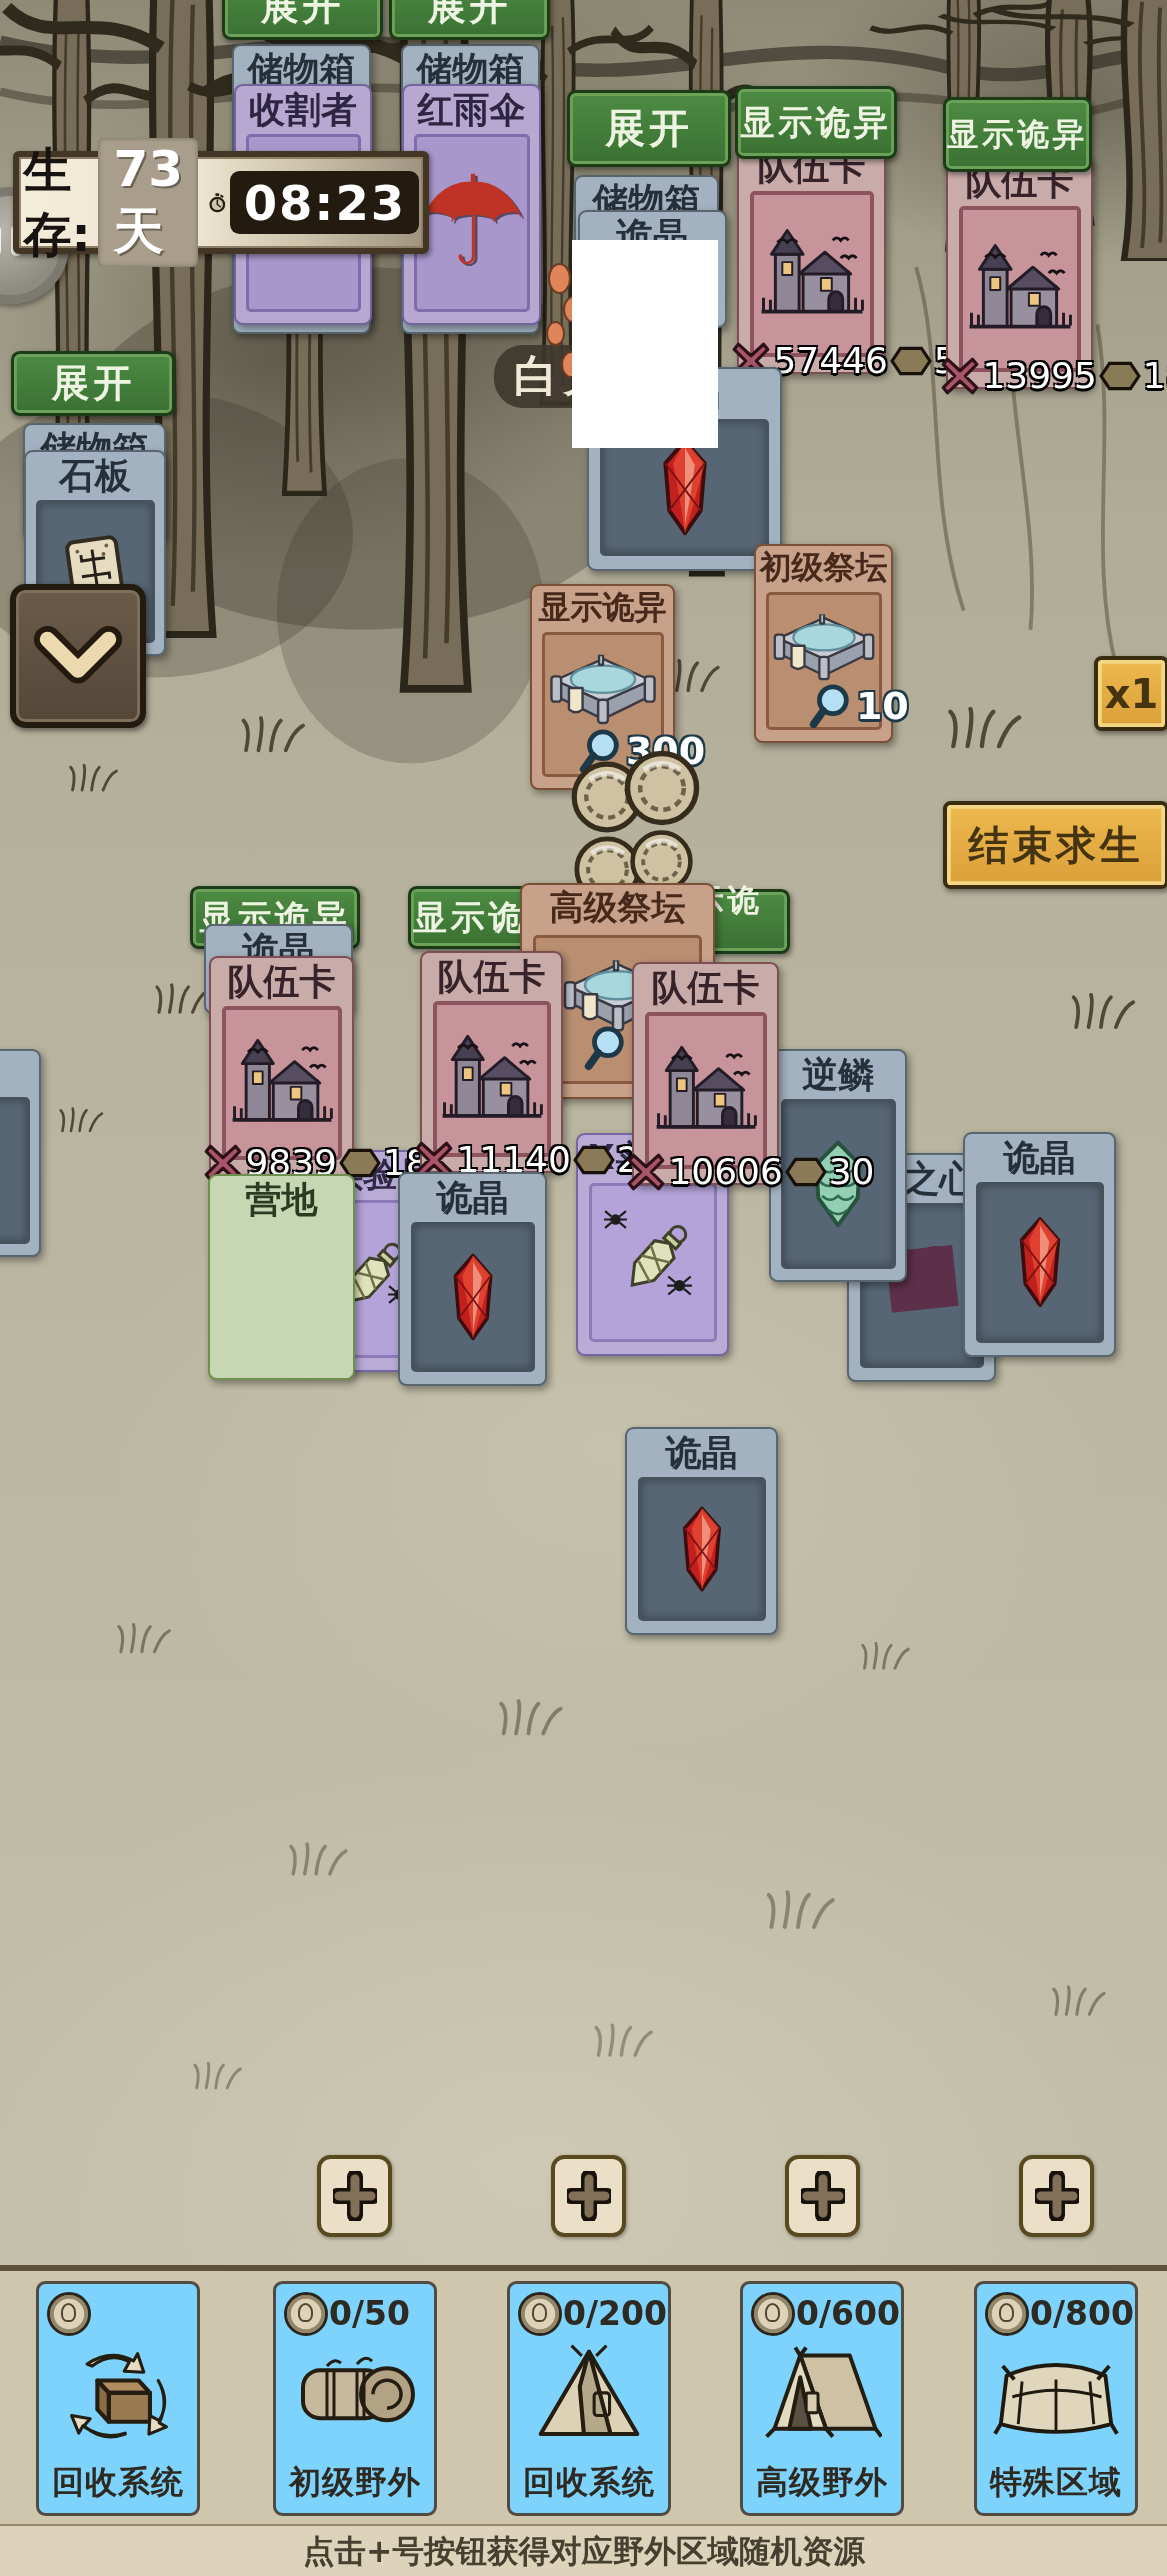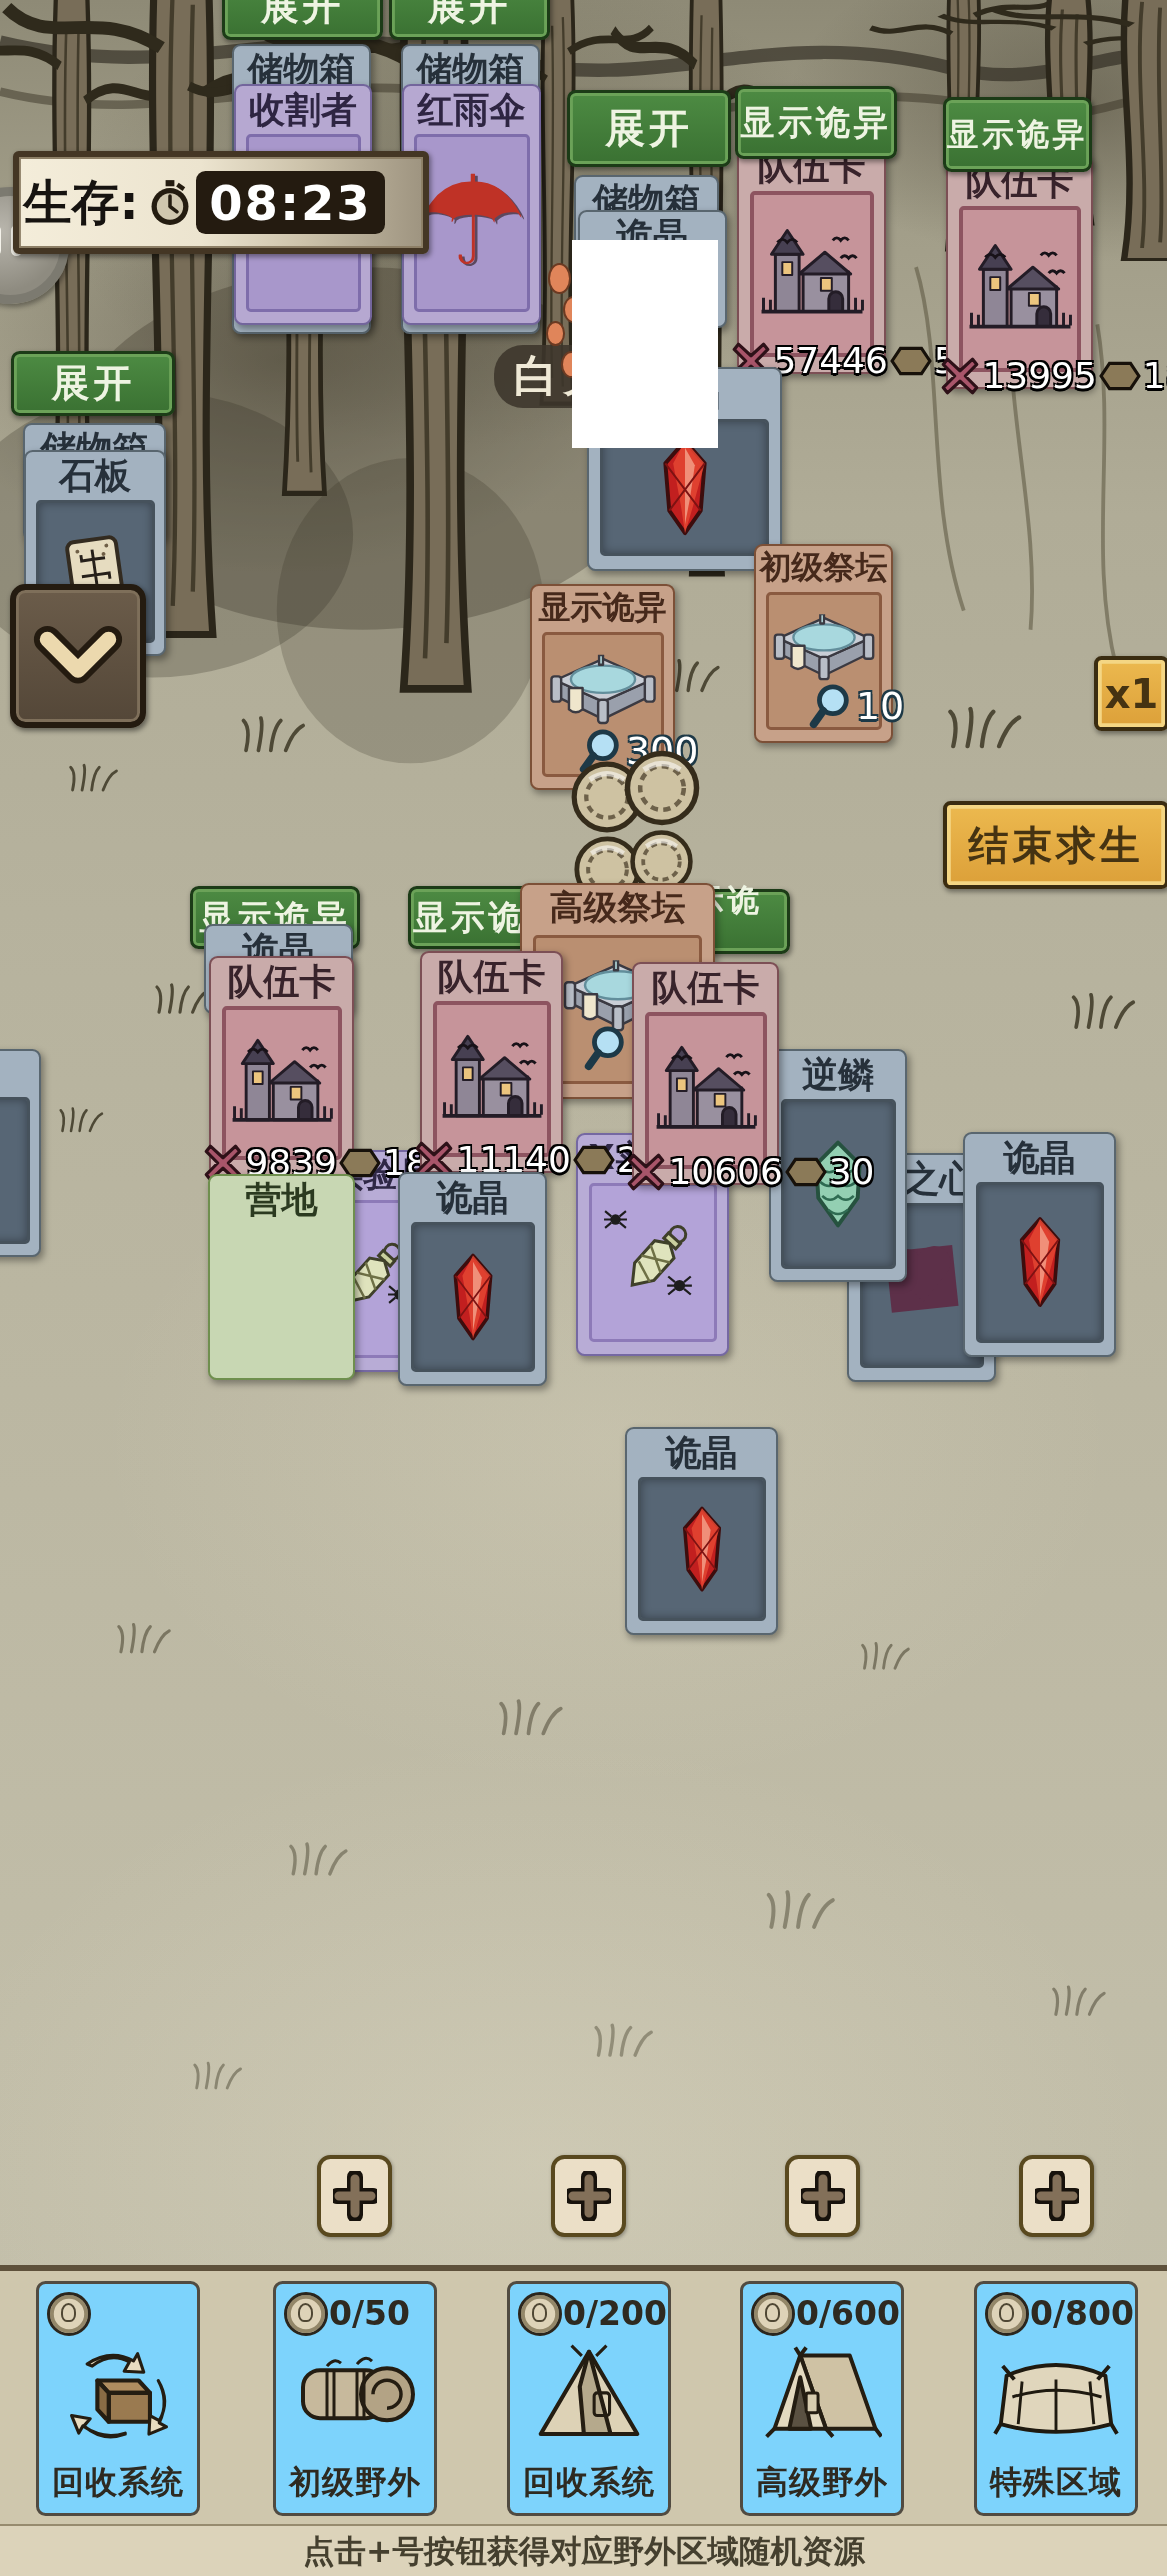--- a/index.html
+++ b/index.html
@@ -33,21 +33,21 @@
 .panel{position:absolute;border-radius:4.8px}
 .p-dark{background:#576675;border:3.8px solid #46525c;box-shadow:inset 0 0 9.5px rgba(0,0,0,.35)}
 .p-pink{background:#c6949a;border:4.8px solid #8d5460}
 .p-purple{background:#a897cb;border:3.8px solid #7e6dab}
 .p-tan{background:#ba8f71;border:3.8px solid #8a5a40}
 .p-green{background:#d3e1bf;border:3.8px solid #7e9f60}
 .art{position:absolute;left:50%;top:50%;transform:translate(-50%,-50%)}
 .stats{position:absolute;left:-11.4px;bottom:-9.5px;display:flex;align-items:center;font-size:36px;font-weight:normal;color:#fff;white-space:nowrap;
  text-shadow:-1.9px -1.9px 0 #000,1.9px -1.9px 0 #000,-1.9px 1.9px 0 #000,1.9px 1.9px 0 #000,0 2.9px 0 #000}
 .si{width:42px;height:42px;margin:0 1.9px}
-.magv{position:absolute;display:flex;align-items:center;font-size:38px;font-weight:normal;color:#fff;
+.magv{position:absolute;display:flex;align-items:center;font-size:38px;font-weight:bold;color:#fff;
  text-shadow:-1.9px -1.9px 0 #1d3947,1.9px -1.9px 0 #1d3947,-1.9px 1.9px 0 #1d3947,1.9px 1.9px 0 #1d3947,0 2.9px 0 #1d3947}
 .mi{width:48px;height:48px;margin-right:1.9px}
 
 .survbar{position:absolute;left:13.4px;top:151px;width:416px;height:103px;border:6.7px solid #443624;border-radius:5.7px;
  background:linear-gradient(90deg,#f4edda 0%,#ece4cf 45%,#cdc3ab 70%,#9e9480 100%);
  box-shadow:inset 0 0 0 1.9px #8d7f66,1.9px 2.9px 5.7px rgba(0,0,0,.4);display:flex;align-items:center;padding:0 4px;box-sizing:border-box}
 .sv-label{font-size:48px;font-weight:bold;color:#161310}
 .sv-days{font-size:50px;font-weight:bold;color:#fff;background:#a89e8b;border-radius:5.7px;padding:1.9px 15.3px;margin-left:7.6px;
  box-shadow:inset 0 0 5.7px rgba(0,0,0,.35);text-shadow:1.9px 1.9px 0 #6d6354}
 .sv-time{font-size:48px;font-weight:bold;color:#fff;background:#241b10;border-radius:9.5px;padding:3.8px 13.4px;letter-spacing:1.9px}
@@ -340,20 +340,21 @@
 <div class="btn-green" style="left:567px;top:90px;width:158px;height:71px;font-size:40px">展开</div>
 <div class="btn-green" style="left:735px;top:86px;width:156px;height:67px;font-size:34px">显示诡异</div>
 <div class="btn-green" style="left:943px;top:97px;width:143px;height:69px;font-size:31.5px">显示诡异</div>
 
 <div class="pausebtn">
       <i style="left:29px"></i>
       <i style="left:50px"></i>
     </div>
 <div class="survbar">
  <span class="sv-label">生存:</span>
+ <span class="sv-days">73天</span>
  <svg class="sv-watch" viewBox="0 0 50 56">
         <use href="#sym-watch"></use>
       </svg>
  <span class="sv-time">08:23</span>
 </div>
 
 <div class="pill" style="left:494px;top:345px;width:139px;height:63px">白天</div>
 
 <div class="card c-blue" style="left:587px;top:367px;width:191px;height:200px">
  <div class="t">诡晶</div>

